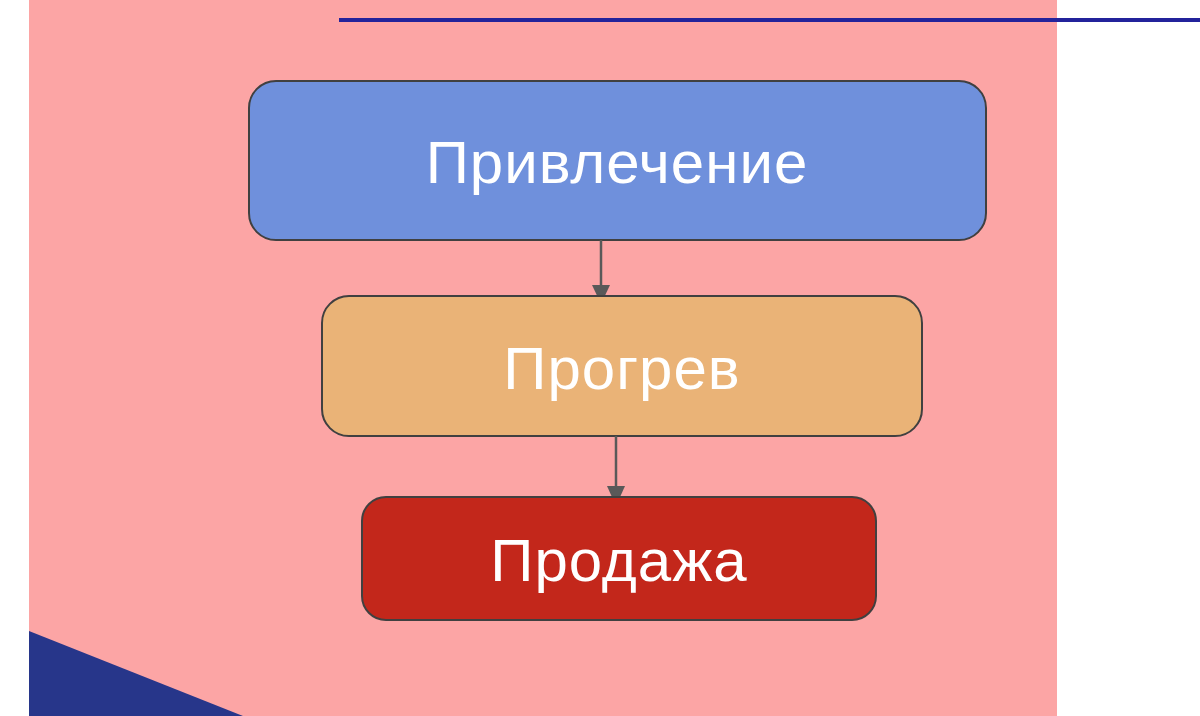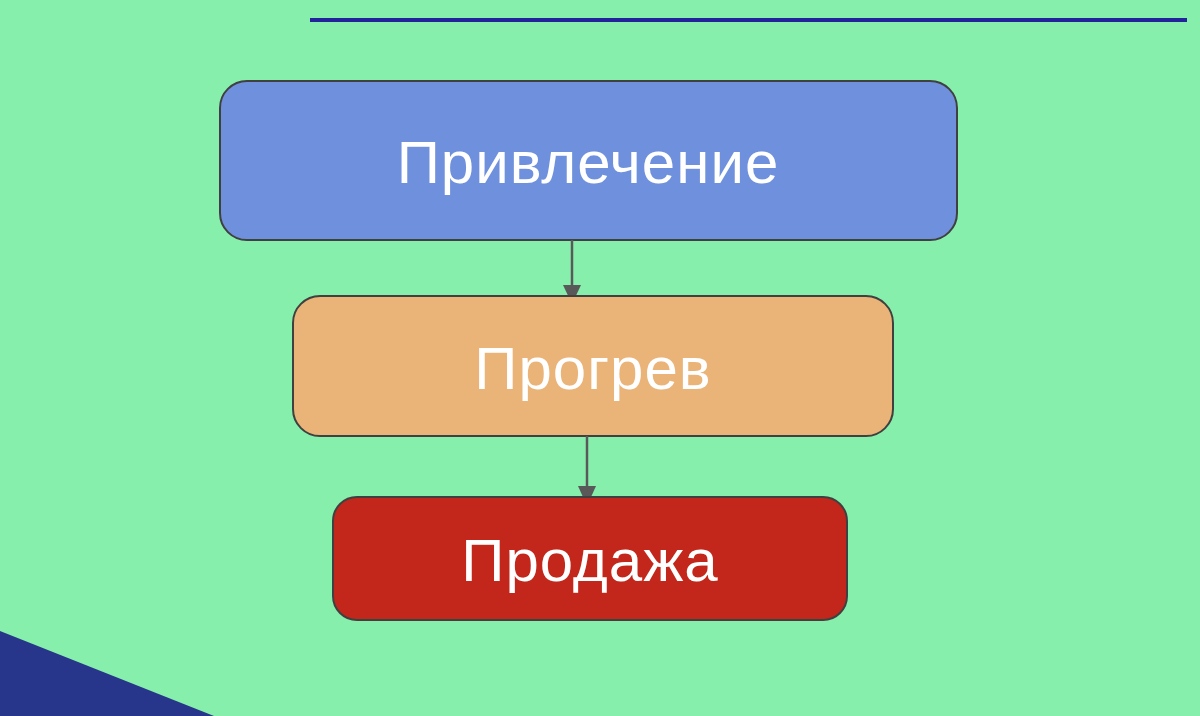--- a/index.html
+++ b/index.html
@@ -6,23 +6,24 @@
     margin: 0;
     padding: 0;
     background: #ffffff;
     width: 1200px;
     height: 716px;
     overflow: hidden;
     font-family: "Liberation Sans", sans-serif;
   }
   .slide {
     position: relative;
-    width: 1200px;
+    width: 1028px;
     height: 716px;
-    background: #86efac;
+    background: #fca5a5;
+    margin-left: 29px;
   }
   svg.canvas {
     position: absolute;
     left: 0;
     top: 0;
     width: 1200px;
     height: 716px;
     display: block;
   }
   text.node-label {

